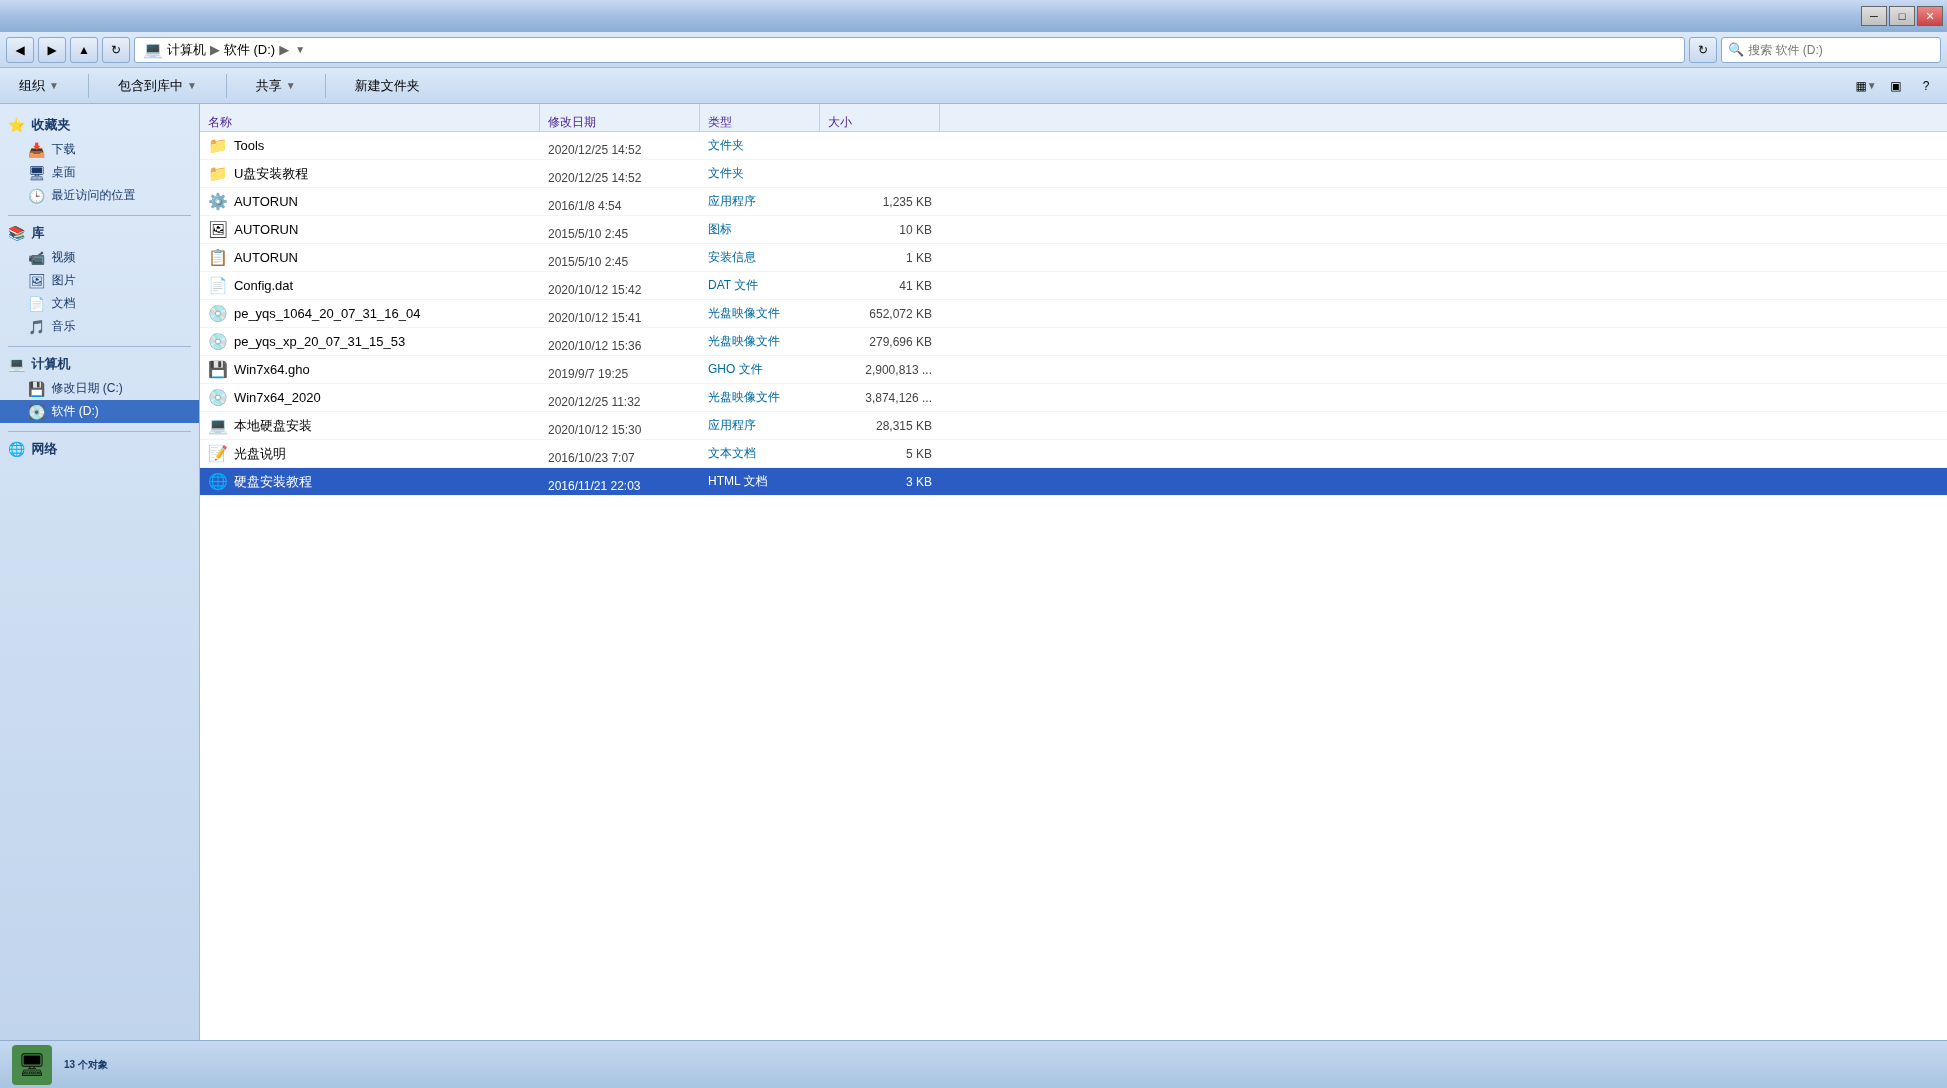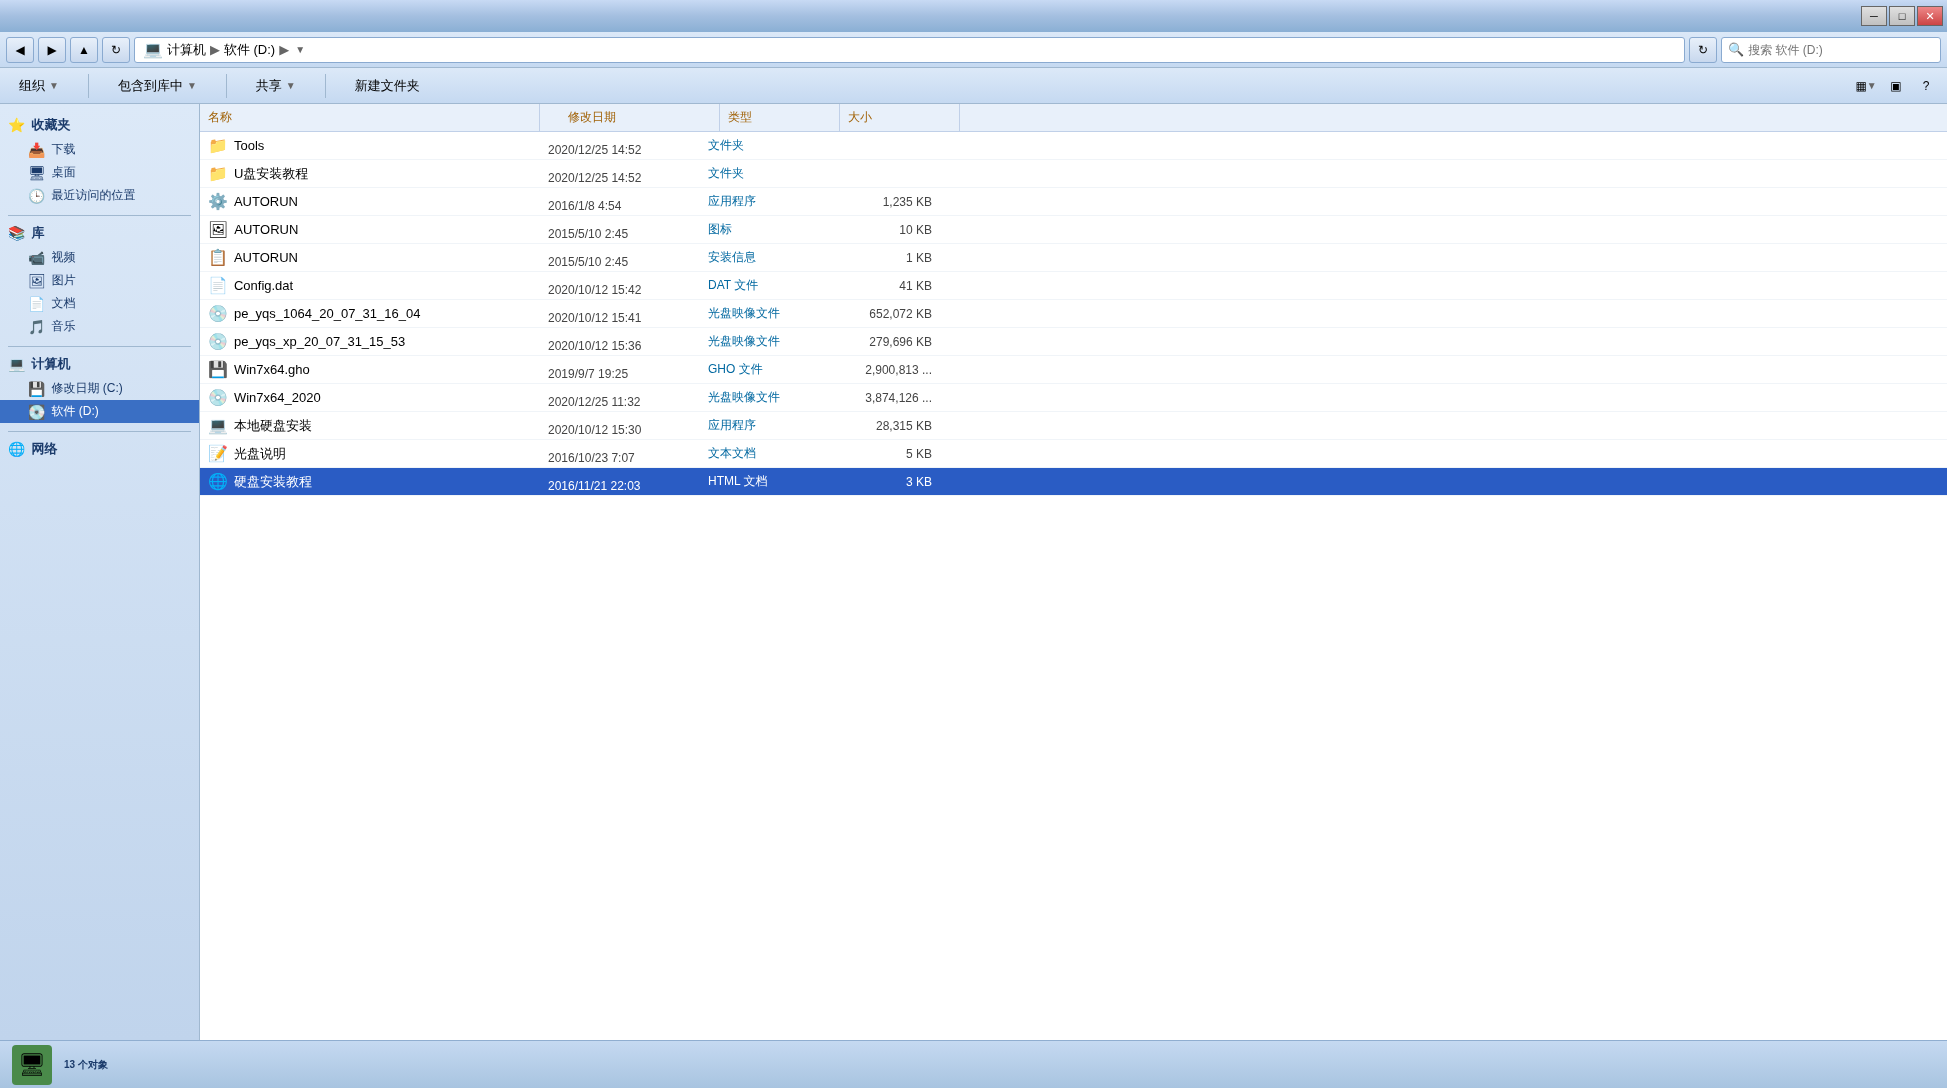--- a/index.html
+++ b/index.html
@@ -180,30 +180,30 @@
       display: flex;
       align-items: center;
       background: #e8f0fa;
       border-bottom: 1px solid #c0d0e8;
       padding: 0;
       height: 28px;
     }
     .col-header {
       padding: 0 8px;
       font-size: 12px;
-      color: #a16207;
-      display: flex;
-      align-items: center;
+      color: #4c1d95;
+      display: flex;
+      align-items: flex-end;
       height: 100%;
       border-right: 1px solid #c0d0e8;
       cursor: pointer;
       user-select: none;
     }
     .col-name { width: 340px; }
-    .col-date { width: 160px; margin-left: 20px; }
+    .col-date { width: 160px; }
     .col-type { width: 120px; }
     .col-size { width: 120px; }
 
     .file-list {
       flex: 1;
       overflow-y: auto;
     }
     .file-row {
       display: flex;
       align-items: center;

